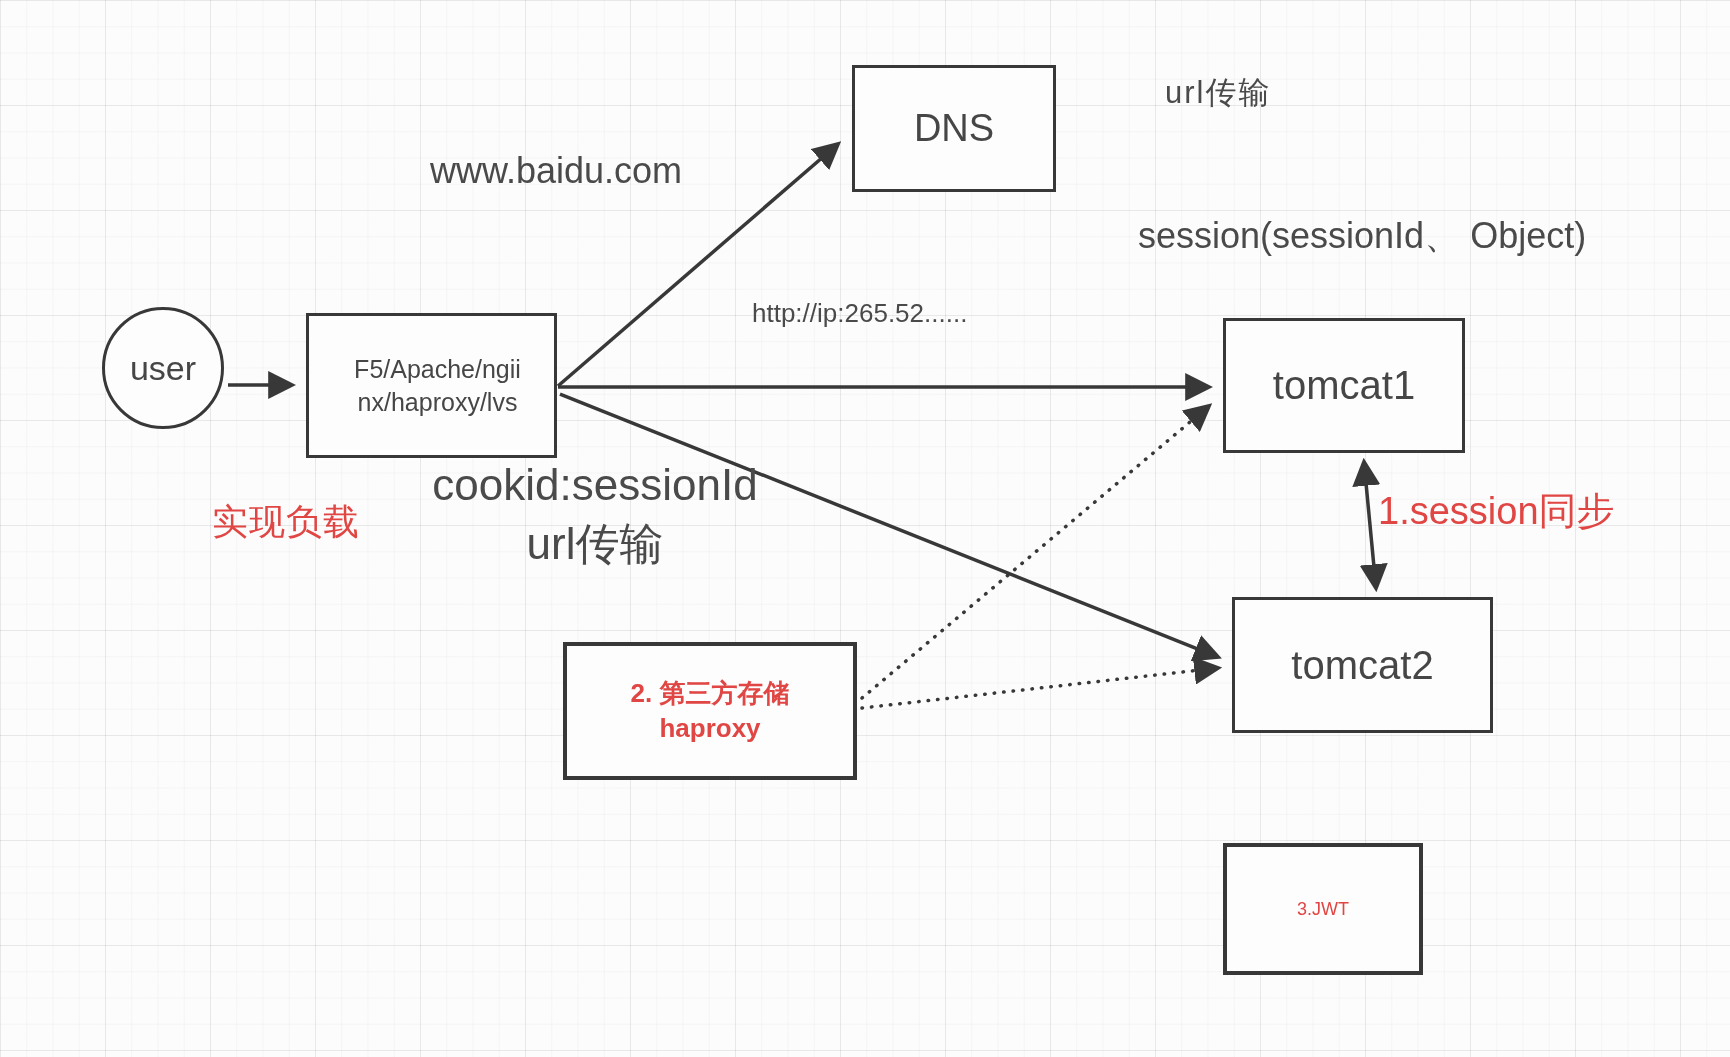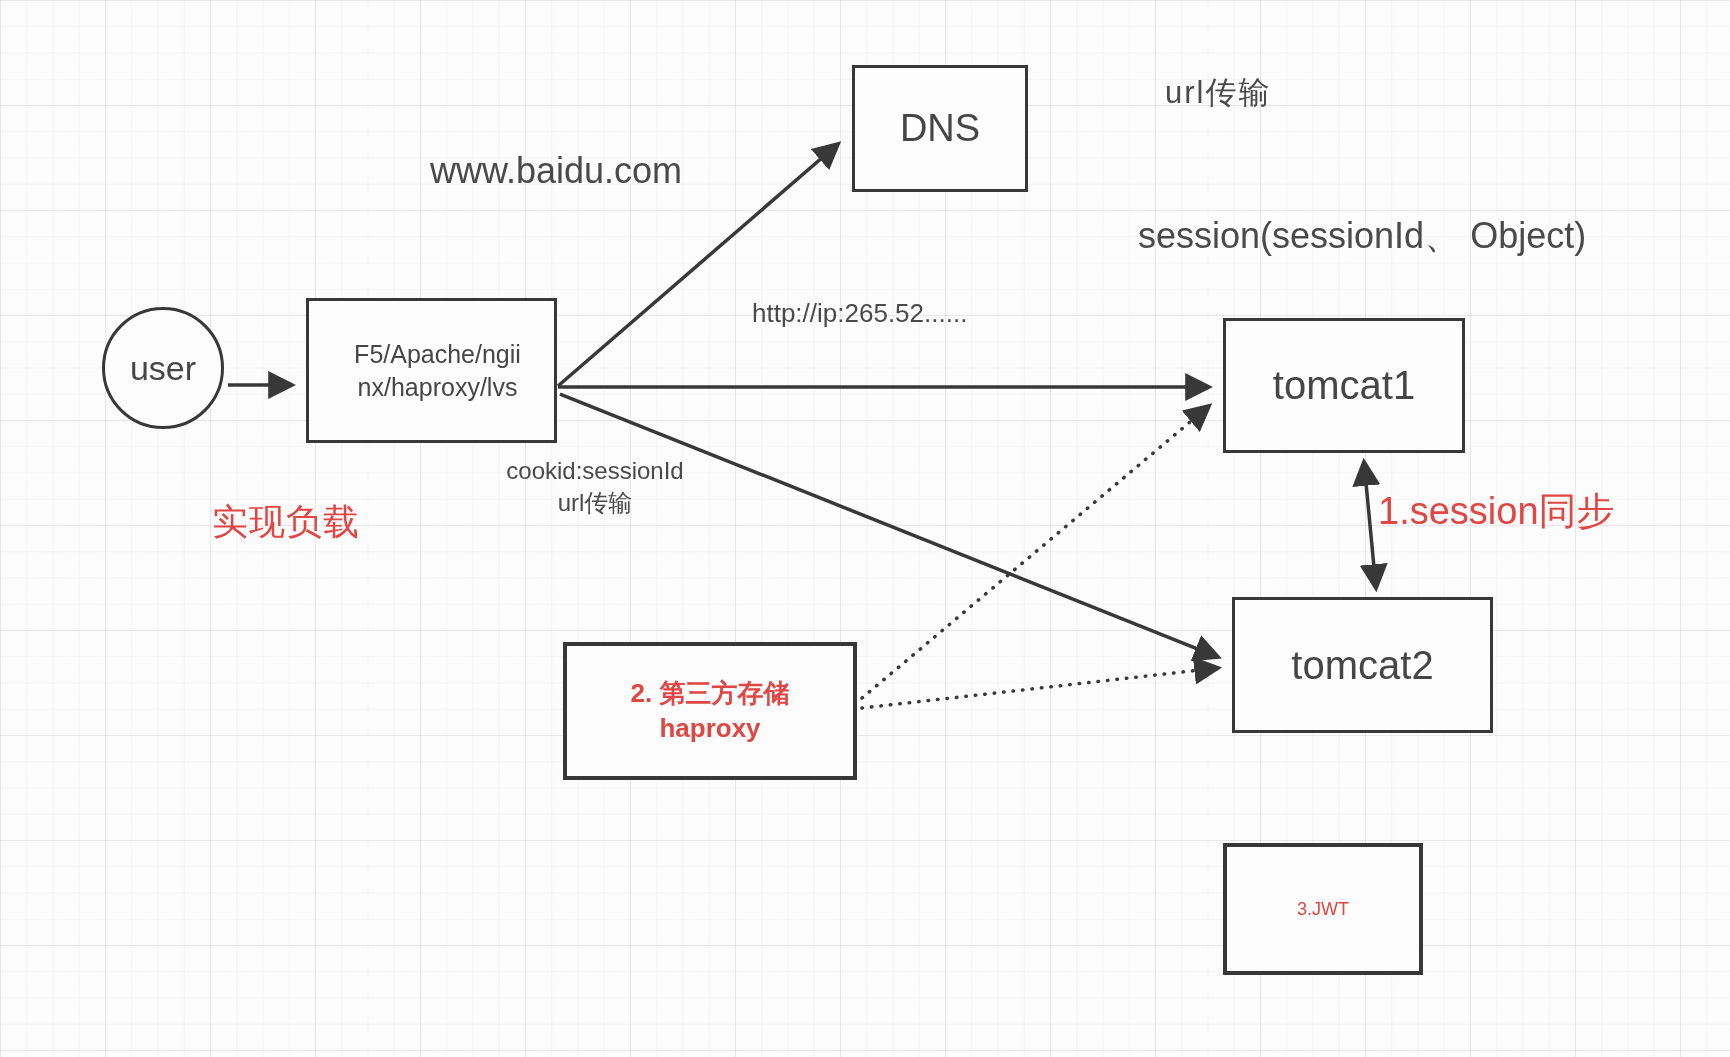--- a/index.html
+++ b/index.html
@@ -23,31 +23,31 @@
     border:3px solid #383838;
     display:flex;flex-direction:column;align-items:center;justify-content:center;
     color:#464646;
     text-align:center;
     box-sizing:border-box;
   }
   .node.circle{border-radius:50%;}
   .label{position:absolute;color:#4a4a4a;white-space:nowrap;}
   .label.red, .node .red{color:#e04643;}
   .node-user{left:102px;top:307px;width:122px;height:122px;font-size:34px;}
-  .node-lb{left:306px;top:298px;width:251px;height:145px;font-size:25px;line-height:1.3;font-weight:400;padding-left:12px;}
-  .node-dns{left:852px;top:65px;width:176px;height:127px;font-size:38px;}
+  .node-lb{left:306px;top:313px;width:251px;height:145px;font-size:25px;line-height:1.3;font-weight:400;padding-left:12px;}
+  .node-dns{left:852px;top:65px;width:204px;height:127px;font-size:38px;}
   .node-tomcat1{left:1223px;top:318px;width:242px;height:135px;font-size:40px;}
   .node-tomcat2{left:1232px;top:597px;width:261px;height:136px;font-size:40px;}
   .node-store{left:563px;top:642px;width:294px;height:138px;border-width:4px;font-size:26px;line-height:1.35;font-weight:bold;}
   .node-jwt{left:1223px;top:843px;width:200px;height:132px;border-width:4px;font-size:18px;}
   .lbl-baidu{left:430px;top:150px;font-size:36px;}
   .lbl-httpip{left:752px;top:298px;font-size:26px;}
   .lbl-title{left:1165px;top:72px;font-size:31px;letter-spacing:2px;}
   .lbl-session-info{left:1138px;top:212px;font-size:36px;}
-  .lbl-cookid{left:420px;top:455px;width:350px;text-align:center;font-size:24px;line-height:1.35;}
+  .lbl-cookid{left:420px;top:455px;width:350px;text-align:center;font-size:44px;line-height:1.35;}
   .lbl-loadnote{left:212px;top:498px;font-size:36px;letter-spacing:1px;}
   .lbl-sync{left:1378px;top:486px;font-size:38px;}
 </style>
 </head>
 <body>
 
 <div id="canvas">
 
   <svg class="wires" viewBox="0 0 1730 1057">
     <defs>

